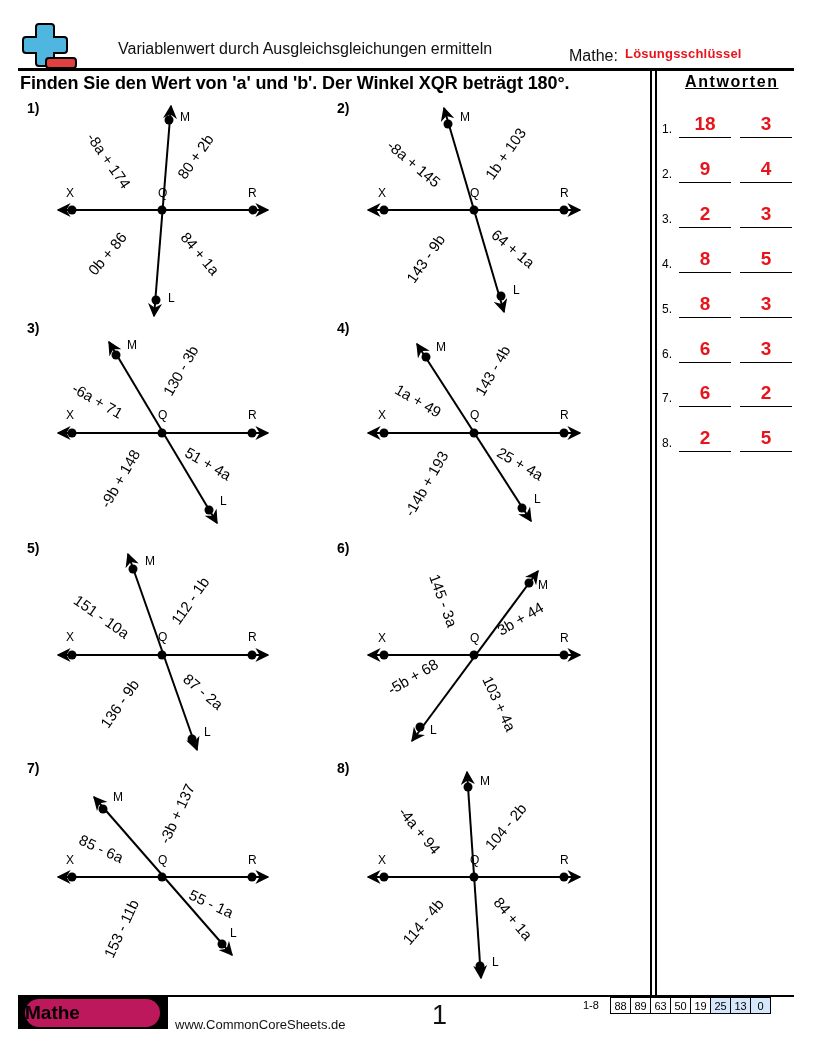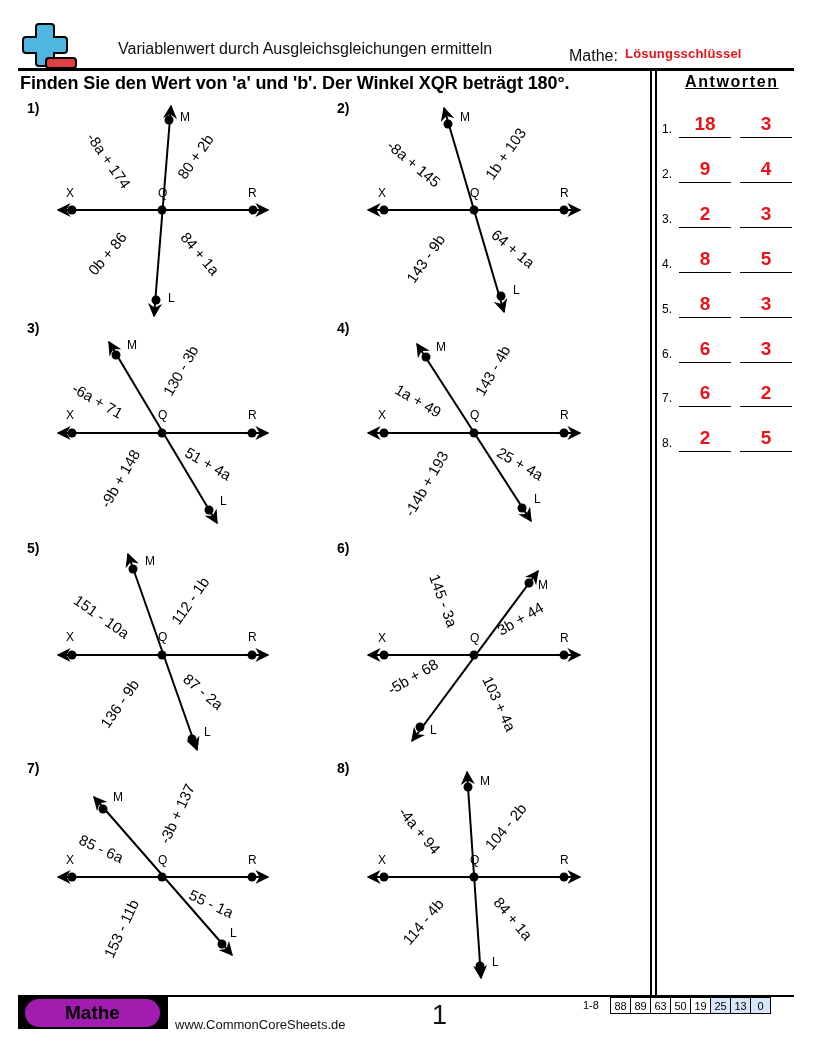--- a/index.html
+++ b/index.html
@@ -17,21 +17,21 @@
   .ans-title { left: 685px; top: 73px; font-size: 16px; font-weight: bold; letter-spacing: 1.6px; text-decoration: underline; }
   .ans-row { left: 662px; width: 140px; height: 30px; }
   .ans-num { position: absolute; left: 0; bottom: 2px; font-size: 12px; }
   .ans-blank { position: absolute; bottom: 0; width: 52px; height: 1px; background: #000; text-align: center; }
   .ans-blank span { position: absolute; left: 0; right: 0; bottom: 3px; font-size: 19px; font-weight: bold; color: #e8141c; text-align: center; }
   .problem { width: 300px; height: 220px; }
   .pnum { position: absolute; left: 7px; top: 0; font-size: 14px; font-weight: bold; }
   .problem svg { position: absolute; left: 0; top: 0; }
   .bottomline { left: 18px; top: 995px; width: 776px; height: 2px; background: #000; }
   .mathe-box { left: 18px; top: 997px; width: 150px; height: 32px; background: #000; }
-  .mathe-pill { position: absolute; left: 7px; top: 2px; width: 135px; height: 28px; background: #a21caf; border-radius: 14px; text-align: center; font-size: 19px; font-weight: bold; line-height: 28px; }
+  .mathe-pill { position: absolute; left: 7px; top: 2px; width: 135px; height: 28px; background: #be185d; border-radius: 14px; text-align: left; font-size: 19px; font-weight: bold; line-height: 28px; }
   .site { left: 175px; top: 1017px; font-size: 13px; color: #111; }
   .page-num { left: 432px; top: 1000px; font-size: 27px; color: #111; }
   .score-range { left: 583px; top: 999px; font-size: 11px; text-align: right; }
   .score-table { left: 610px; top: 997px; height: 17px; display: flex; border-left: 1px solid #000; border-bottom: 1px solid #000; }
   .score-cell { width: 20px; height: 16px; font-size: 11px; text-align: center; line-height: 16px; border-right: 1px solid #000; border-top: 1px solid #000; }
   .score-cell.hl { background: #d6e6fb; }
 </style>
 </head>
 <body>
 

